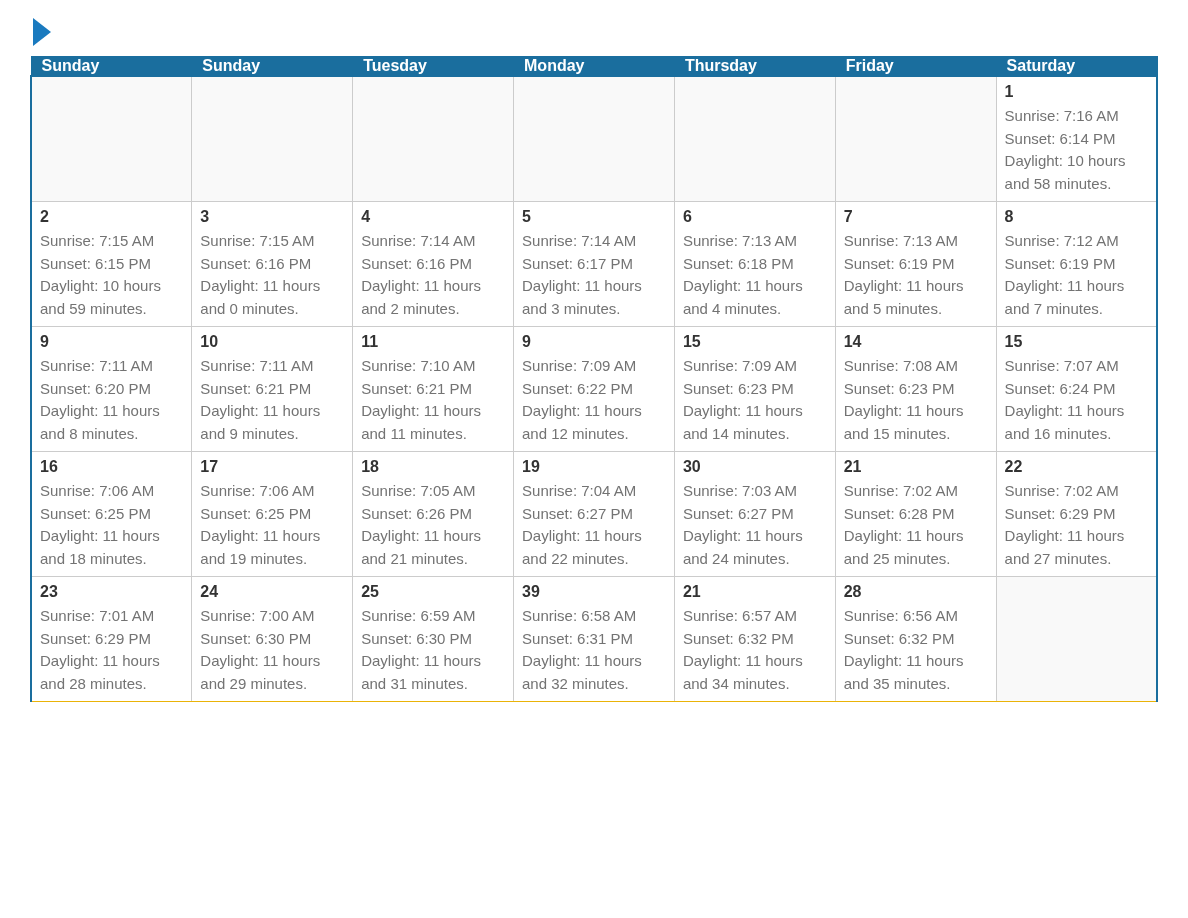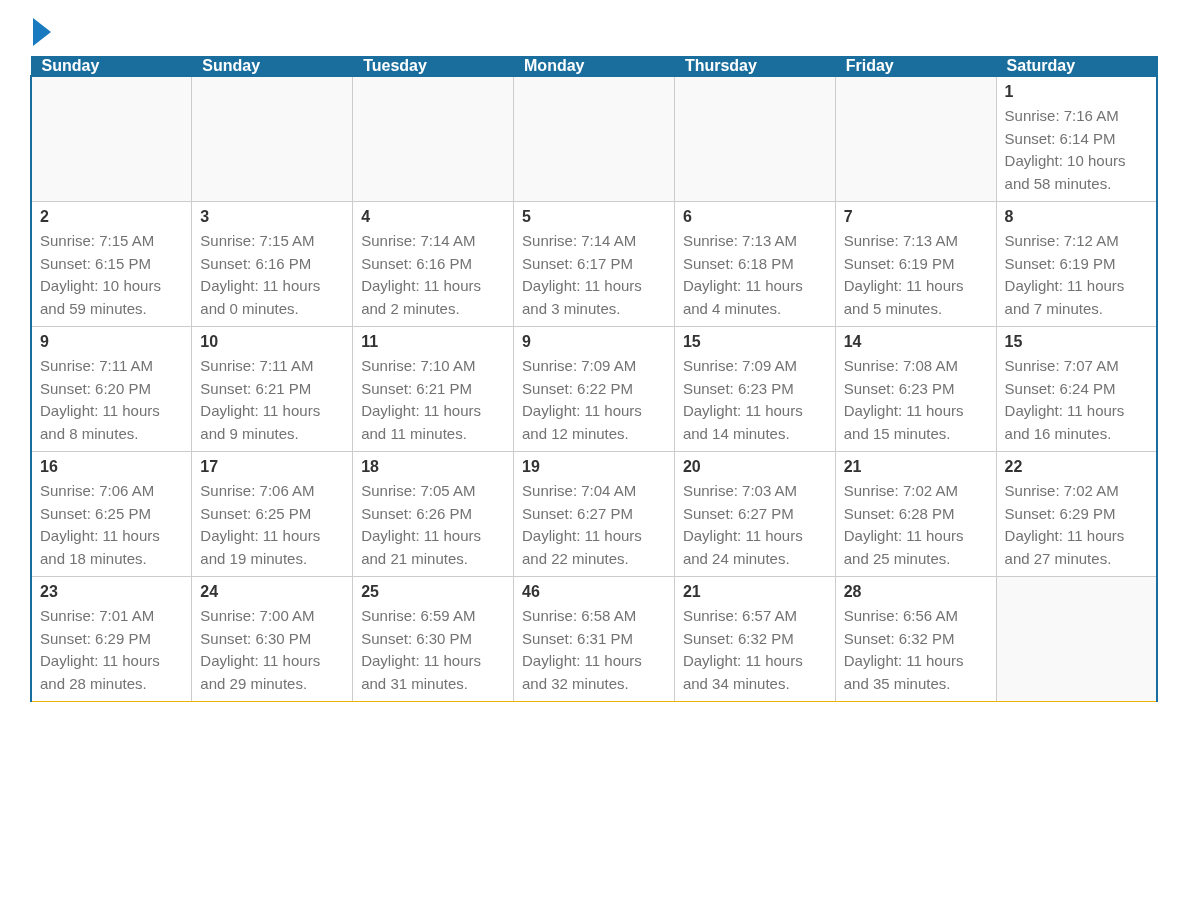--- a/index.html
+++ b/index.html
@@ -233,21 +233,21 @@
         </td>
         <td>
           <span class="day-number">18</span>
           <div class="day-info">Sunrise: 7:05 AM<br>Sunset: 6:26 PM<br>Daylight: 11 hours and 21 minutes.</div>
         </td>
         <td>
           <span class="day-number">19</span>
           <div class="day-info">Sunrise: 7:04 AM<br>Sunset: 6:27 PM<br>Daylight: 11 hours and 22 minutes.</div>
         </td>
         <td>
-          <span class="day-number">20</span>
+          <span class="day-number">30</span>
           <div class="day-info">Sunrise: 7:03 AM<br>Sunset: 6:27 PM<br>Daylight: 11 hours and 24 minutes.</div>
         </td>
         <td>
           <span class="day-number">21</span>
           <div class="day-info">Sunrise: 7:02 AM<br>Sunset: 6:28 PM<br>Daylight: 11 hours and 25 minutes.</div>
         </td>
         <td>
           <span class="day-number">22</span>
           <div class="day-info">Sunrise: 7:02 AM<br>Sunset: 6:29 PM<br>Daylight: 11 hours and 27 minutes.</div>
         </td>
@@ -259,21 +259,21 @@
         </td>
         <td>
           <span class="day-number">24</span>
           <div class="day-info">Sunrise: 7:00 AM<br>Sunset: 6:30 PM<br>Daylight: 11 hours and 29 minutes.</div>
         </td>
         <td>
           <span class="day-number">25</span>
           <div class="day-info">Sunrise: 6:59 AM<br>Sunset: 6:30 PM<br>Daylight: 11 hours and 31 minutes.</div>
         </td>
         <td>
-          <span class="day-number">46</span>
+          <span class="day-number">39</span>
           <div class="day-info">Sunrise: 6:58 AM<br>Sunset: 6:31 PM<br>Daylight: 11 hours and 32 minutes.</div>
         </td>
         <td>
           <span class="day-number">21</span>
           <div class="day-info">Sunrise: 6:57 AM<br>Sunset: 6:32 PM<br>Daylight: 11 hours and 34 minutes.</div>
         </td>
         <td>
           <span class="day-number">28</span>
           <div class="day-info">Sunrise: 6:56 AM<br>Sunset: 6:32 PM<br>Daylight: 11 hours and 35 minutes.</div>
         </td>

